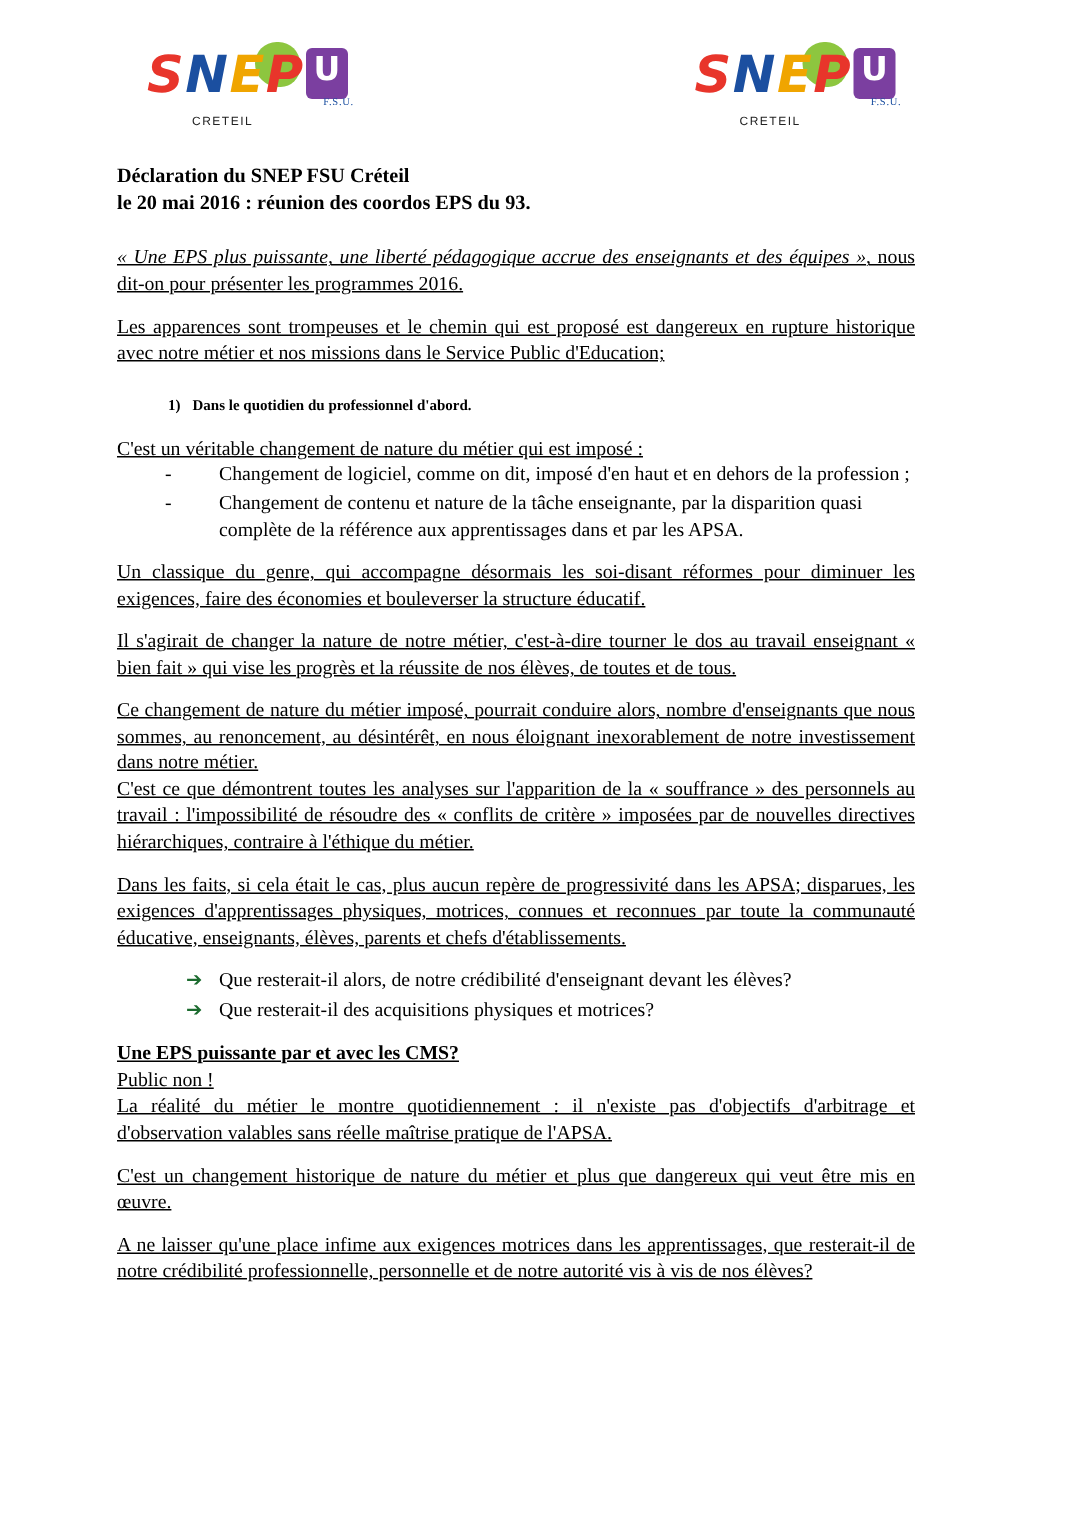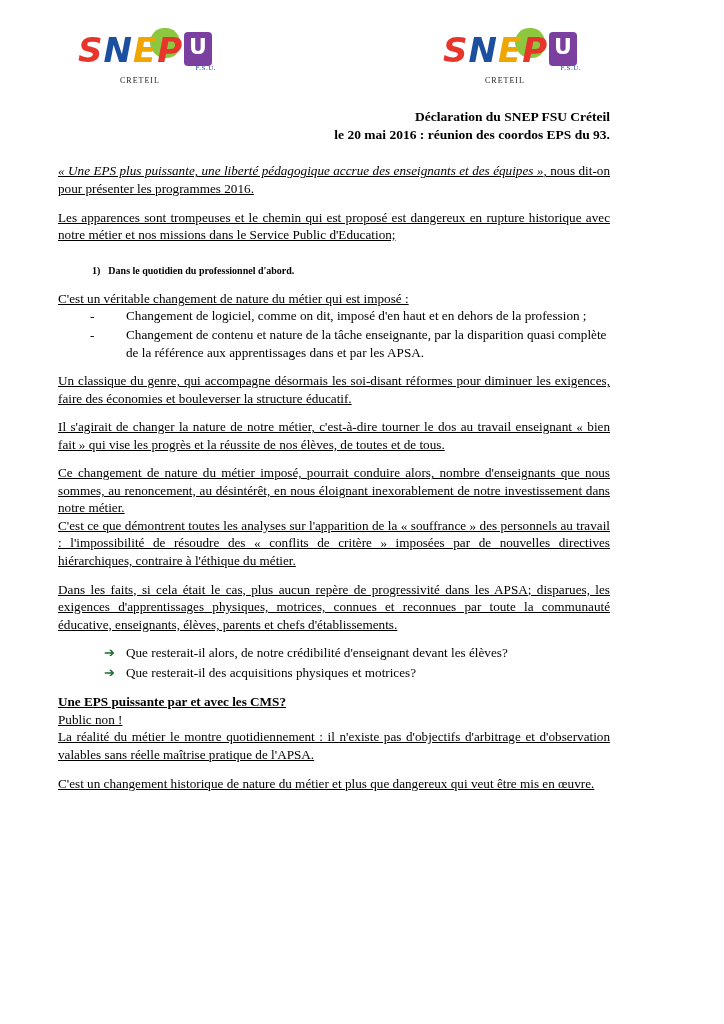--- a/index.html
+++ b/index.html
@@ -12,21 +12,21 @@
     background: #ffffff;
     font-family: "Liberation Serif", serif;
     color: #000000;
     overflow: hidden;
   }
   .page {
     position: relative;
     width: 668px;
     height: 1024px;
     box-sizing: border-box;
-    padding: 30px 58px 0 58px;
+    padding: 30px 58px 0 78px;
   }
 
   
   .logo-row {
     position: relative;
     height: 70px;
   }
   .logo {
     position: absolute;
     top: 0;
@@ -83,31 +83,31 @@
     position: absolute;
     right: 2px;
     top: 34px;
     font-family: "Liberation Serif", serif;
     font-size: 7px;
     color: #1b4fa0;
     letter-spacing: 0.5px;
   }
   .logo-creteil {
     position: absolute;
-    left: 42px;
+    left: 30px;
     top: 46px;
-    font-family: Liberation Serif, serif;
+    font-family: Liberation Sans, sans-serif;
     font-size: 8px;
     letter-spacing: 1px;
     color: #222222;
   }
 
   
   .title-block {
-    text-align: right;
+    text-align: left;
     font-weight: bold;
     font-size: 13.5px;
     line-height: 1.35;
     margin-top: 8px;
     margin-bottom: 18px;
   }
   .title-line { display: block; }
 
   
   .body-text {
@@ -234,15 +234,16 @@
     <ul class="arrows">
       <li>Que resterait-il alors, de notre crédibilité d'enseignant devant les élèves?</li>
       <li>Que resterait-il des acquisitions physiques et motrices?</li>
     </ul>
 
     <p class="tight subhead">Une EPS puissante par et avec les CMS?</p>
     <p class="tight">Public non !</p>
     <p>La réalité du métier le montre quotidiennement : il n'existe pas d'objectifs d'arbitrage et d'observation valables sans réelle maîtrise pratique de l'APSA.</p>
 
     <p>C'est un changement historique de nature du métier et plus que dangereux qui veut être mis en œuvre.</p>
+    <p>A ne laisser qu'une place infime aux exigences motrices dans les apprentissages, que resterait-il de notre crédibilité professionnelle, personnelle et de notre autorité vis à vis de nos élèves?</p>
 
   </div>
 </div>
 
 </body></html>

